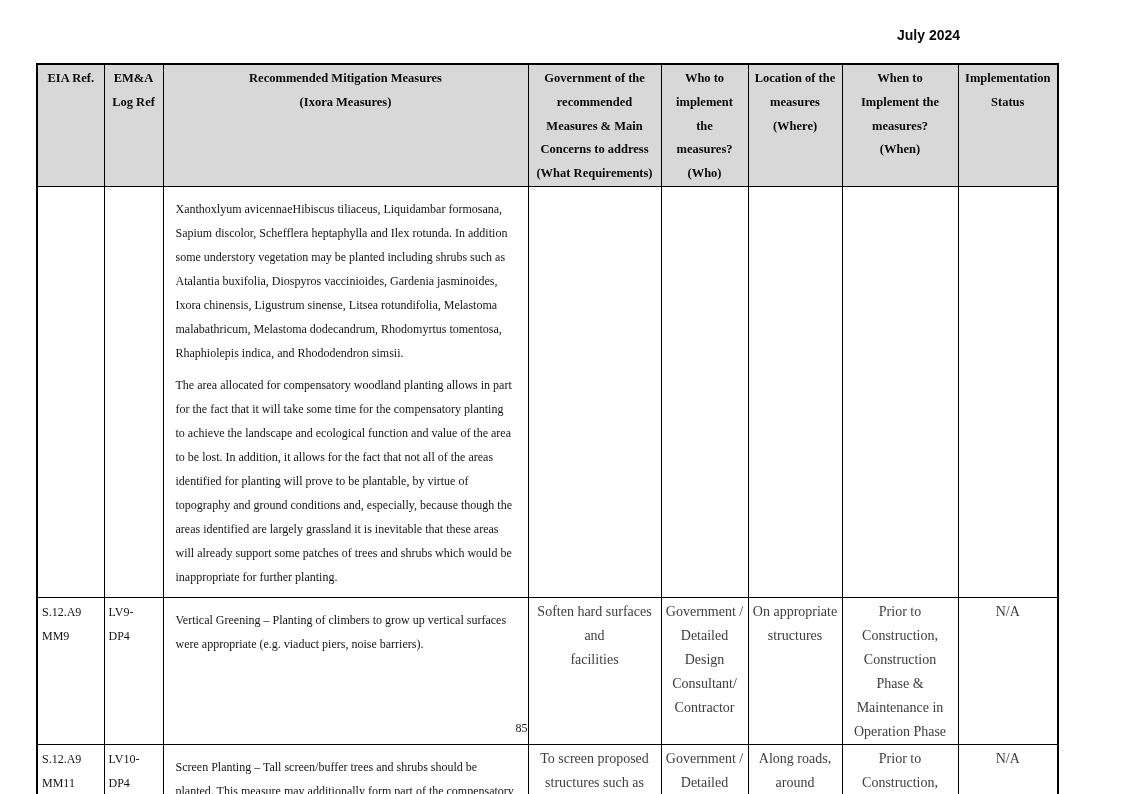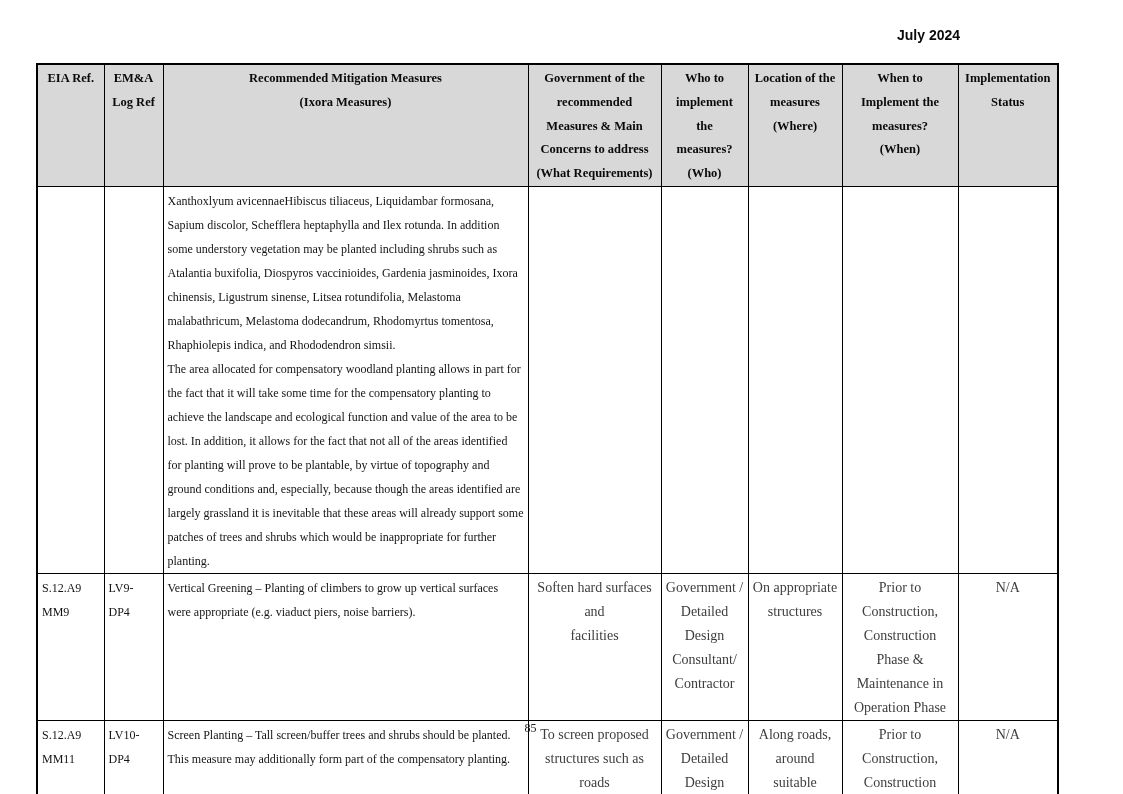--- a/index.html
+++ b/index.html
@@ -59,27 +59,27 @@
   tbody tr.row-1 td{height:91px;}
   tbody tr.row-2 td{height:47px;}
   td{line-height:24px;}
   td.cell-ref{
     font-size:12px;text-align:left;padding-left:7px;color:#141414;
   }
   td.cell-measures{
     font-size:12px;text-align:left;
     padding-left:9px;padding-right:8px;color:#141414;
   }
-  td.cell-measures p{margin:0;line-height:24px;}
+  td.cell-measures p{margin:8px;line-height:24px;}
   td.cell-small{
     font-size:14px;text-align:center;color:#3d3d3d;line-height:24px;
   }
   .line{display:block;}
   .page-number{
-    position:absolute;left:16px;top:721px;width:1029px;
+    position:absolute;left:7px;top:721px;width:1029px;
     text-align:center;font-size:12px;color:#1a1a1a;
     font-family:"Liberation Serif", serif;
   }
 </style>
 </head>
 <body>
 
 <div class="page">
 
 

